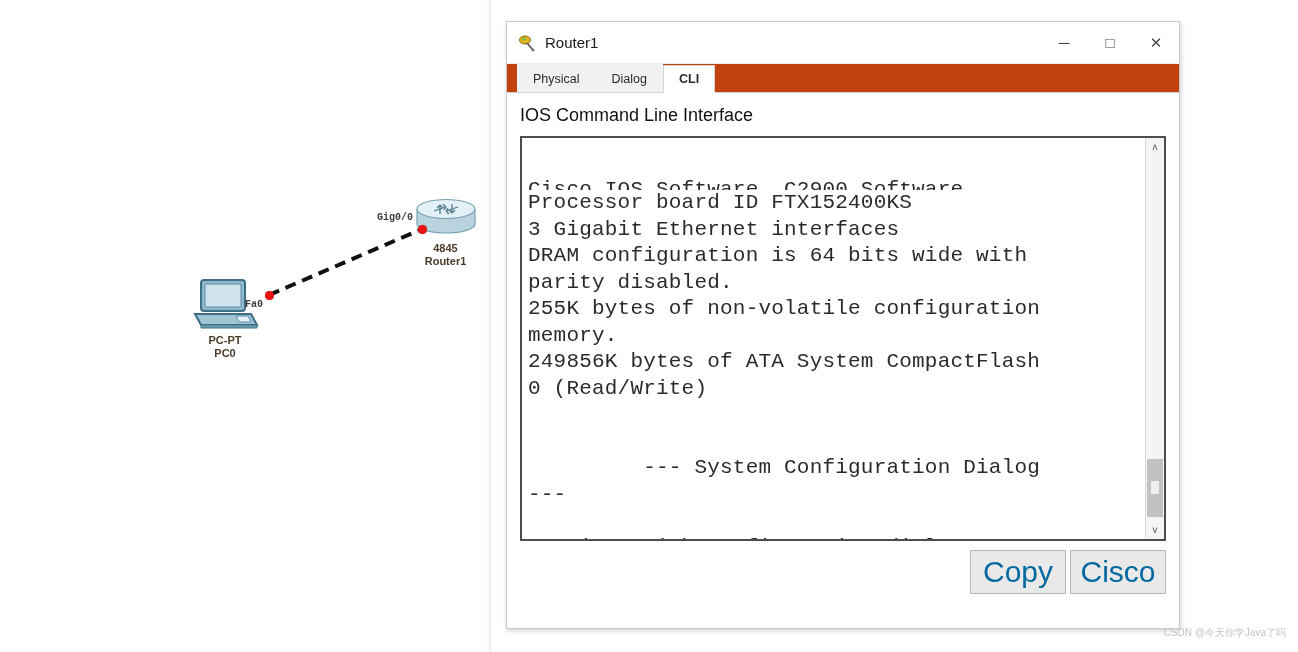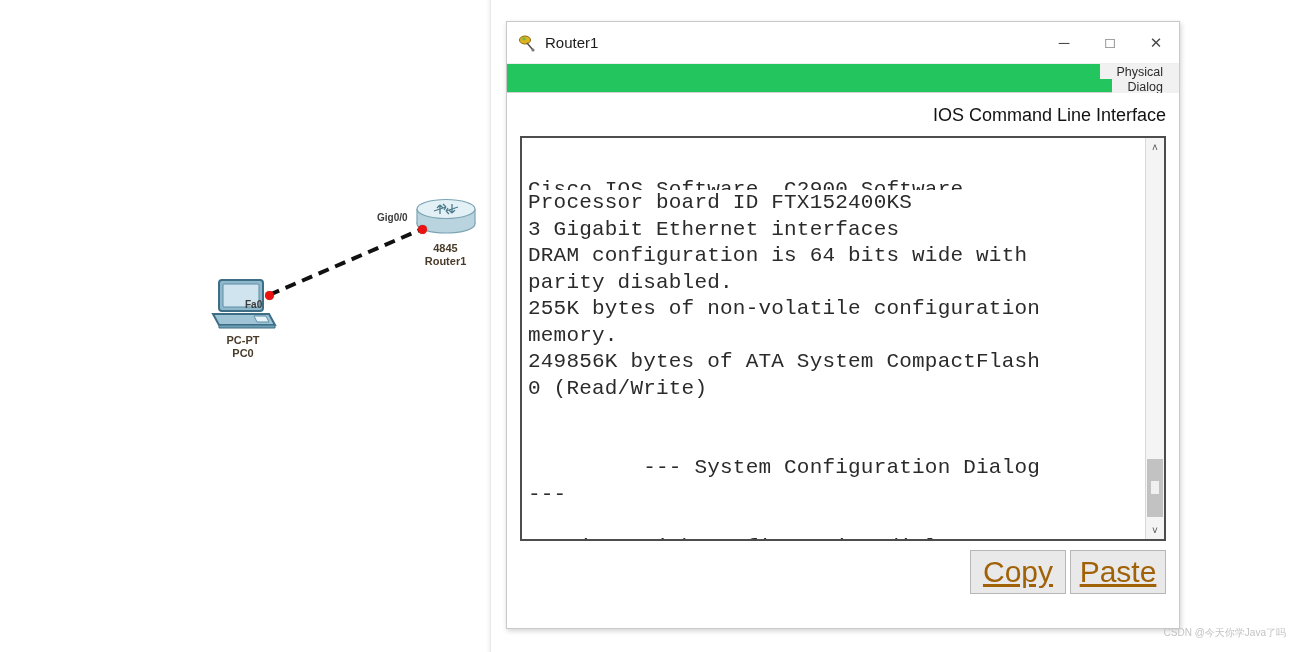--- a/index.html
+++ b/index.html
@@ -40,26 +40,26 @@
   .node-label {
     font-family: "Liberation Sans", sans-serif;
     font-size: 11px;
     font-weight: bold;
     color: #4a3c2a;
     line-height: 13px;
     white-space: nowrap;
   }
 
   
-  #pc-node { left: 198px; top: 278px; width: 90px; }
+  #pc-node { left: 180px; top: 278px; width: 90px; }
   #router-node { left: 398px; top: 198px; width: 95px; }
 
   .port-label {
     position: absolute;
-    font-family: Liberation Sans, sans-serif;
+    font-family: Liberation Mono, monospace;
     font-size: 10px;
     font-weight: bold;
     color: #3b3b3b;
     white-space: nowrap;
     text-align: center;
   }
   #port-fa0 { left: 245px; top: 299px; }
   #port-gig00 { left: 377px; top: 212px; }
 
   .link-dot {
@@ -121,25 +121,24 @@
     font-family: "Liberation Sans", sans-serif;
     cursor: default;
   }
   #win-controls { margin-left: auto; display: flex; }
 
   #tab-strip {
     height: 29px;
     min-height: 29px;
     display: flex;
     align-items: flex-end;
-    background: #22c55e;
+    background: #c2410c;
     border-bottom: 1px solid #d2d2d2;
     padding-left: 10px;
     box-sizing: border-box;
-    flex-direction: column;
   }
   .tab {
     height: 28px;
     padding: 0 15px;
     display: flex;
     align-items: center;
     font-size: 12.5px;
     color: #2b2b2b;
     background: #f1f1f1;
     border: 1px solid transparent;
@@ -158,21 +157,21 @@
 
   #cli-pane {
     flex: 1;
     background: #ffffff;
     display: flex;
     flex-direction: column;
     padding: 0 13px 0 13px;
     box-sizing: border-box;
   }
   #cli-heading {
-    text-align: right;
+    text-align: left;
     font-size: 18px;
     color: #121212;
     padding: 12px 0 10px 0;
     font-family: "Liberation Sans", sans-serif;
   }
 
   #terminal-wrap {
     position: relative;
     height: 405px;
     border: 2px solid #4d4d4d;
@@ -233,28 +232,27 @@
     justify-content: flex-end;
     gap: 4px;
     padding: 9px 0 0 0;
   }
   .cli-btn {
     min-width: 96px;
     height: 44px;
     background: #e9e9e9;
     border: 1px solid #b7b7b7;
     font-size: 30px;
-    color: #a16207;
+    color: #0369a1;
     display: flex;
     align-items: center;
     justify-content: center;
     cursor: default;
     font-family: "Liberation Sans", sans-serif;
     box-sizing: border-box;
-    text-decoration: underline;
   }
 
   #watermark {
     position: absolute;
     right: 12px;
     bottom: 12px;
     font-size: 10px;
     color: #c3c3c3;
     font-family: "Liberation Sans", sans-serif;
     white-space: nowrap;
@@ -357,18 +355,18 @@
           <div id="sb-thumb">
             <div id="sb-thumb-grip"></div>
           </div>
         </div>
         <div class="sb-arrow">˅</div>
       </div>
     </div>
 
     <div id="cli-buttons">
       <div class="cli-btn">Copy</div>
-      <div class="cli-btn">Paste</div>
+      <div class="cli-btn">Cisco</div>
     </div>
   </div>
 </div>
 
 <div id="watermark">CSDN @今天你学Java了吗</div>
 
 </body></html>

